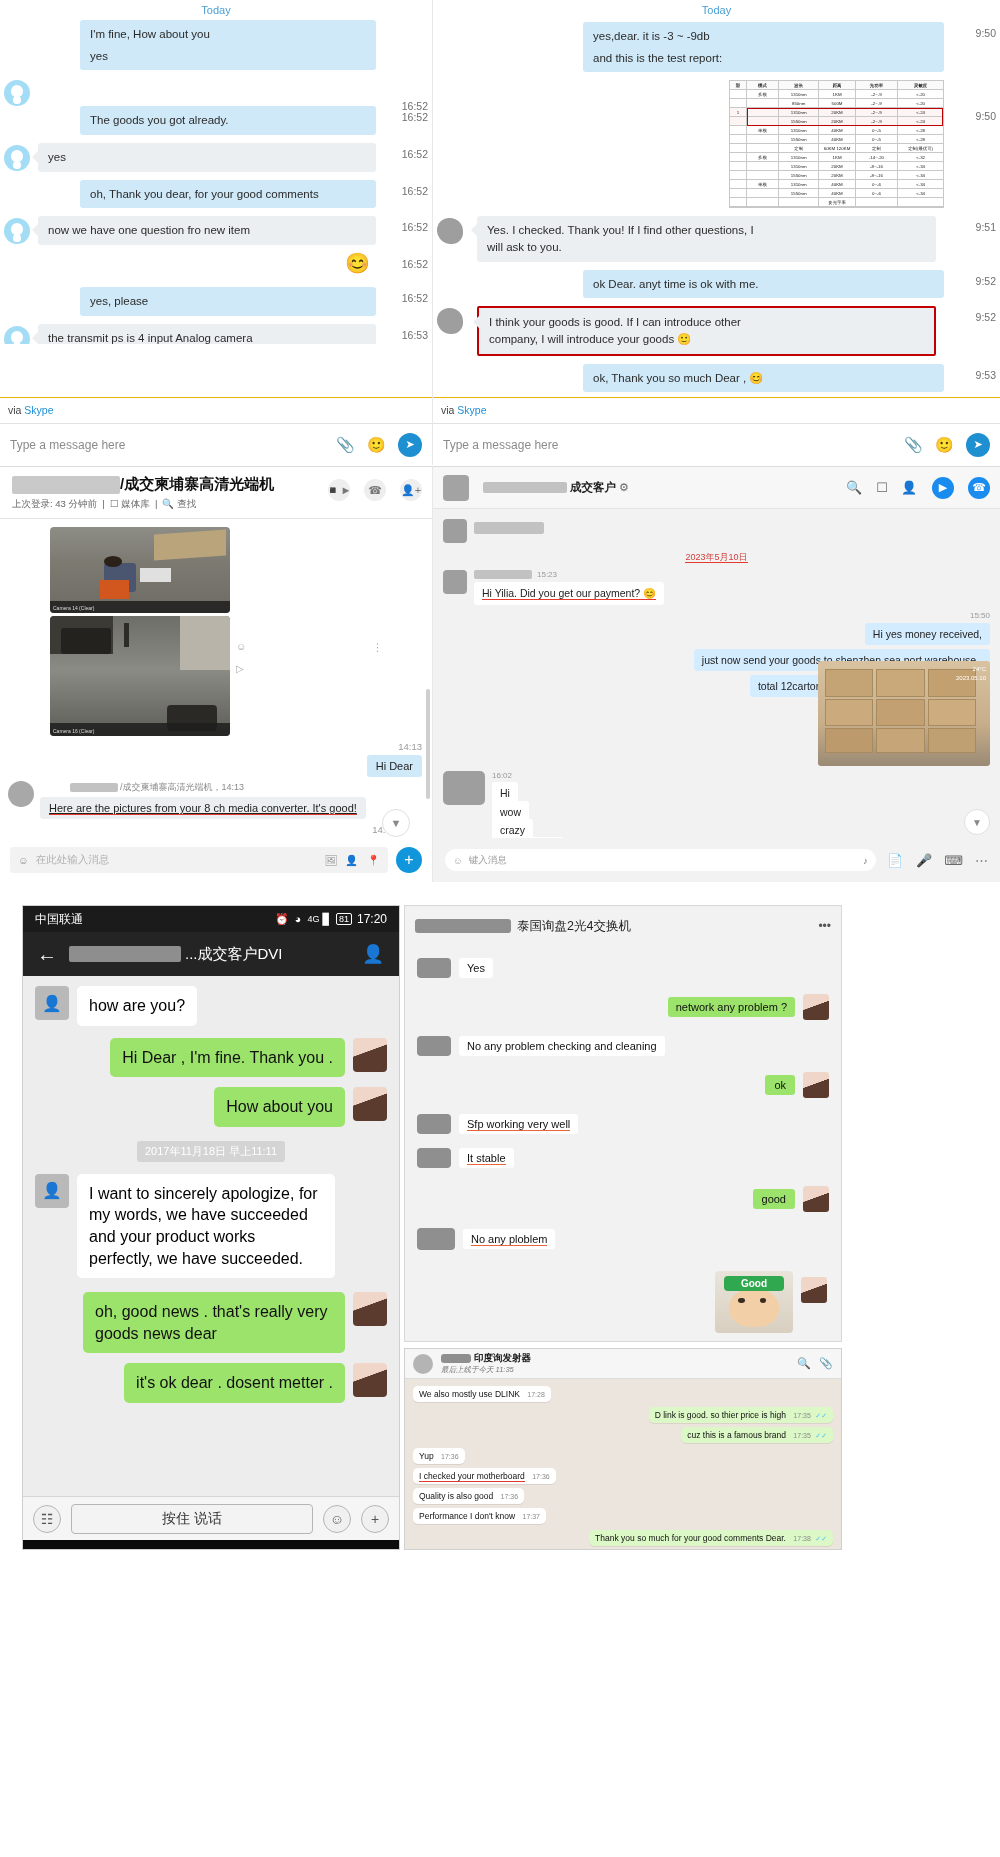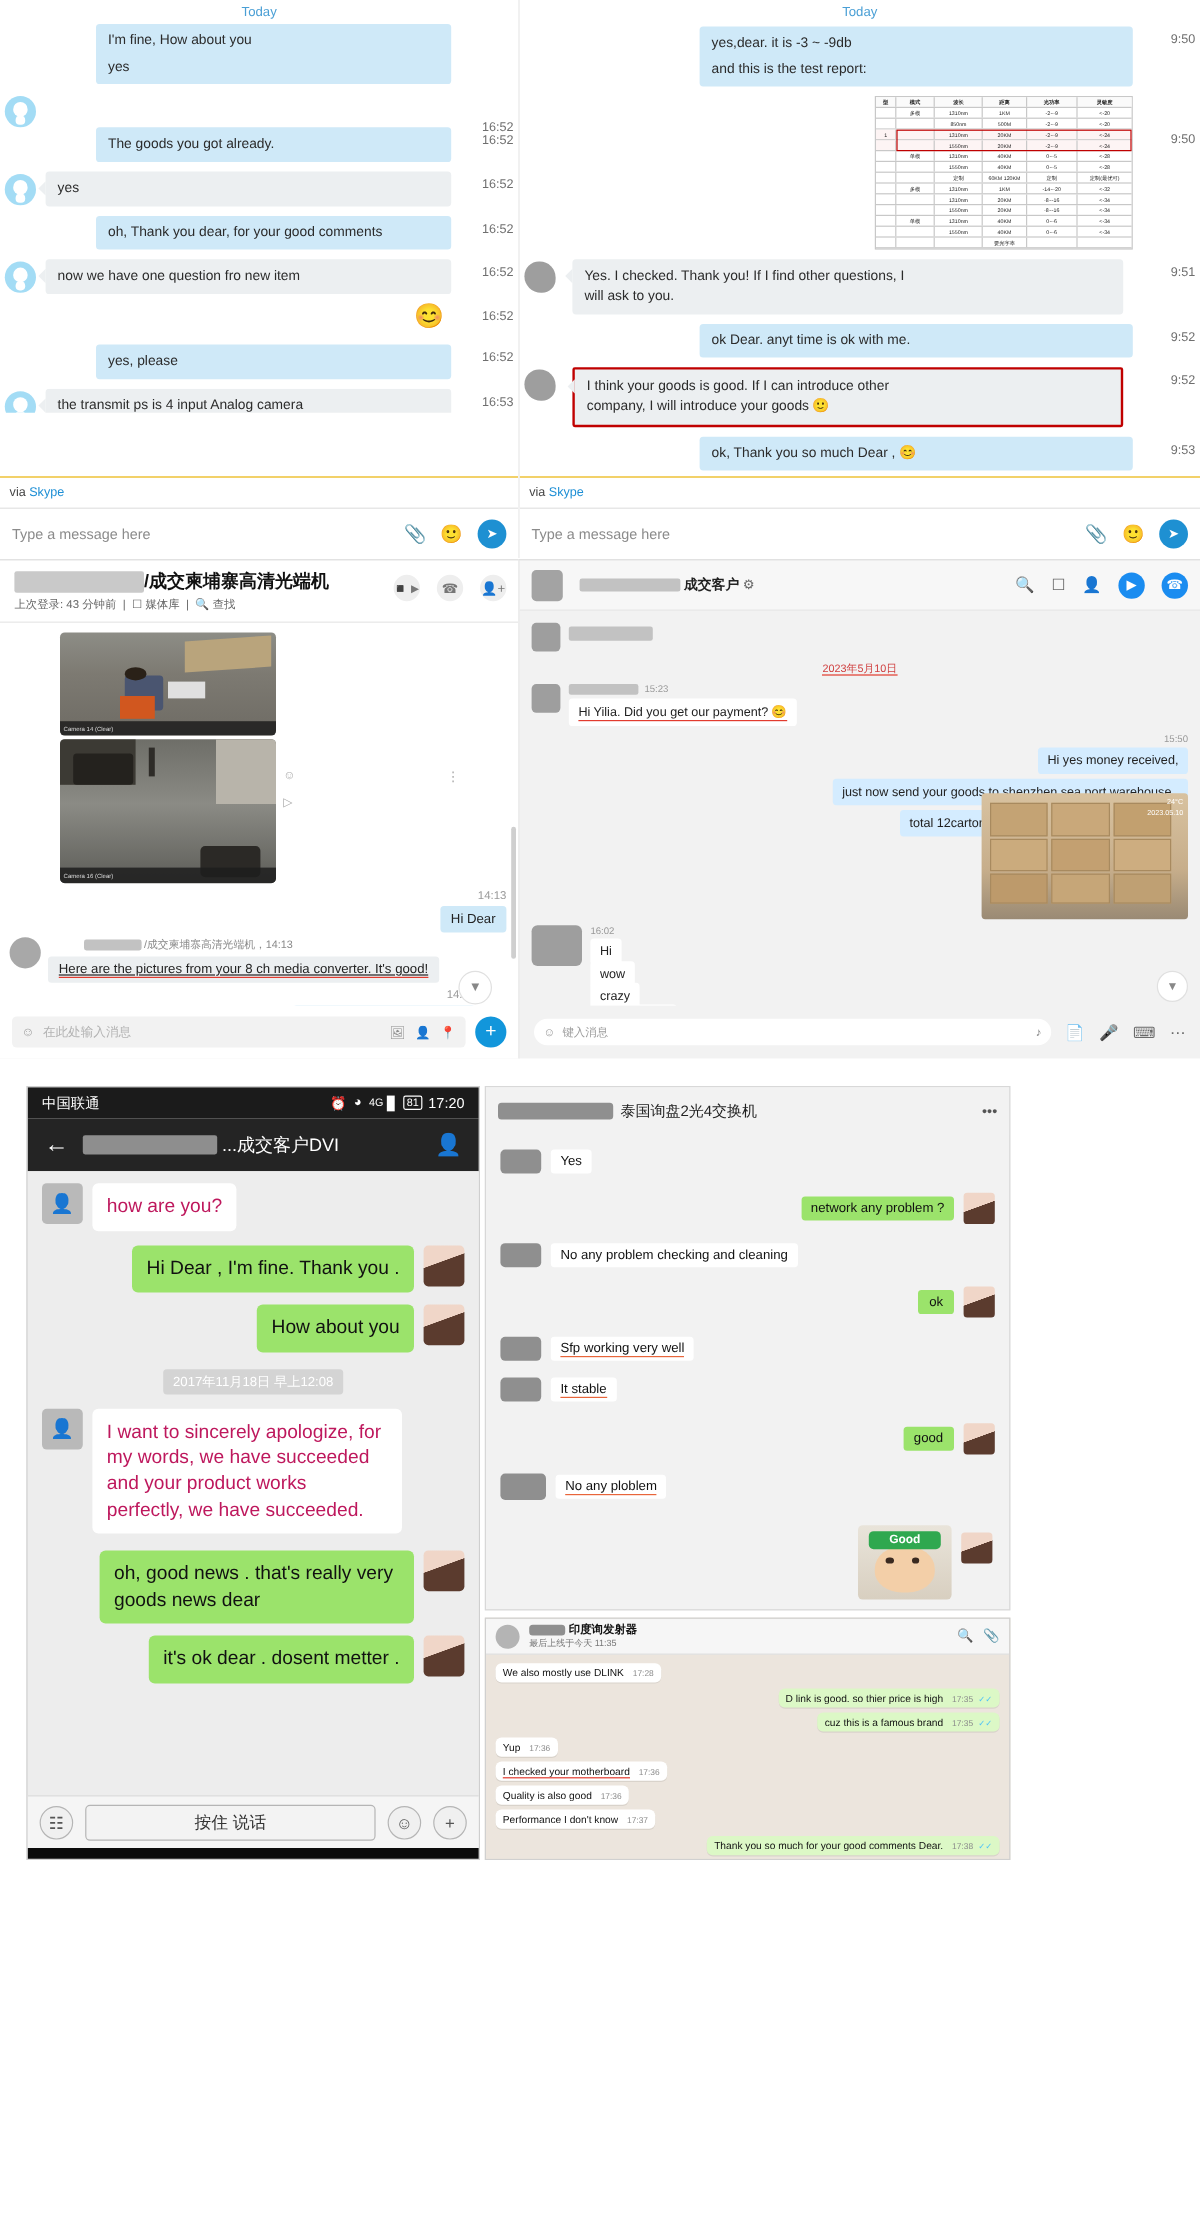--- a/index.html
+++ b/index.html
@@ -118,41 +118,41 @@
   .ph-status .spacer{flex:1;}
   .ph-batt{ border:1px solid #fff; border-radius:2px; padding:0 2px; font-size:9px; margin:0 5px;}
   .ph-nav{ background:#242424; color:#fff; height:44px; display:flex; align-items:center;
            padding:0 14px; font-size:16px; gap:12px; }
   .ph-title{ flex:1; font-size:15px; display:flex; align-items:center; gap:4px; }
   .ph-redact{ display:inline-block; height:16px; background:#8e8e8e; border-radius:2px;}
   .ph-body{ background:#ededed; position:relative; }
   .ph-av{ width:34px;height:34px;border-radius:4px;background:#b9b9b9; flex:none;
           display:flex;align-items:center;justify-content:center;color:#fff;font-size:16px;}
   .ph-av.me{ background:#caa; overflow:hidden; }
-  .ph-in{ background:#fff; border-radius:5px; padding:9px 12px; font-size:16px; color:#be185d;
+  .ph-in{ background:#fff; border-radius:5px; padding:9px 12px; font-size:16px; color:#000000;
           display:inline-block; max-width:250px; line-height:1.35;}
   .ph-out{ background:#9be36b; border-radius:5px; padding:9px 12px; font-size:16px; color:#111;
            display:inline-block; max-width:270px; line-height:1.35;}
   .ph-datepill{ background:#d4d4d4; color:#fff; font-size:11px; border-radius:3px;
                 padding:3px 8px; display:inline-block; }
   .ph-inputbar{ background:#f5f5f5; border-top:1px solid #d6d6d6; height:44px;
                 display:flex; align-items:center; gap:10px; padding:0 10px; }
   .ph-rnd{ width:28px;height:28px;border-radius:50%;border:1px solid #b5b5b5;background:#f0f0f0;
            display:flex;align-items:center;justify-content:center;font-size:14px;color:#555;}
   .ph-talk{ flex:1; height:30px; border:1px solid #b5b5b5; border-radius:4px; background:#f3f3f3;
             display:flex;align-items:center;justify-content:center;font-size:14px;color:#333;}
   .ph-bottom{ background:#0b0b0b; height:40px; display:flex; align-items:center;
               justify-content:space-around; color:#fff; }
 
   
   .wa { background:#ece5dd; border:1px solid #d0d0d0; font-size:8.5px; }
   .wa-head{ background:#f6f6f6; height:30px; display:flex; align-items:center; gap:8px;
             padding:0 8px; border-bottom:1px solid #dcdcdc; }
   .wa-name{ font-size:9.5px; font-weight:600; color:#111; display:flex;align-items:center;gap:3px;}
-  .wa-sub{ font-size:7.5px; color:#777; }
+  .wa-sub{ font-size:7.5px; color:#777;font-style:italic; }
   .wa-in{ background:#fff; border-radius:5px; padding:3px 6px; display:inline-block; color:#111;
           box-shadow:0 1px 0 rgba(0,0,0,.08); font-size:8.5px;}
   .wa-out{ background:#dcf8c6; border-radius:5px; padding:3px 6px; display:inline-block; color:#111;
            box-shadow:0 1px 0 rgba(0,0,0,.08); font-size:8.5px;}
   .wa-t{ font-size:7px; color:#8a8a8a; margin-left:5px;}
   .wa-tick{ color:#4fc3f7; font-size:7px; margin-left:2px;}
 
   .ul-red{ border-bottom:1.6px solid #e23b2e; display:inline; }
   .ul-or{ border-bottom:1.5px solid #e8653a; display:inline; }
   .redact{ background:#c2c2c2; border-radius:2px; display:inline-block; }
@@ -640,21 +640,21 @@
       </div>
       <div class="ph-av me" style="background:linear-gradient(160deg,#f0d6c8 40%,#5b3b2e 41%);"></div>
     </div>
 
     <div style="display:flex;gap:8px;justify-content:flex-end;align-items:flex-start;margin-top:10px;">
       <div class="ph-out">How about you</div>
       <div class="ph-av me" style="background:linear-gradient(160deg,#f0d6c8 40%,#5b3b2e 41%);"></div>
     </div>
 
     <div style="text-align:center;margin-top:14px;">
-      <span class="ph-datepill">2017年11月18日 早上12:08</span>
+      <span class="ph-datepill">2017年11月18日 早上11:11</span>
     </div>
 
     <div style="display:flex;gap:8px;align-items:flex-start;margin-top:12px;">
       <div class="ph-av">👤</div>
       <div class="ph-in" style="max-width:258px;">
         <span>I want to sincerely apologize, for my words, we have succeeded and your product works perfectly, we have succeeded.</span>
       </div>
     </div>
 
     <div style="display:flex;gap:8px;justify-content:flex-end;align-items:flex-start;margin-top:14px;">

